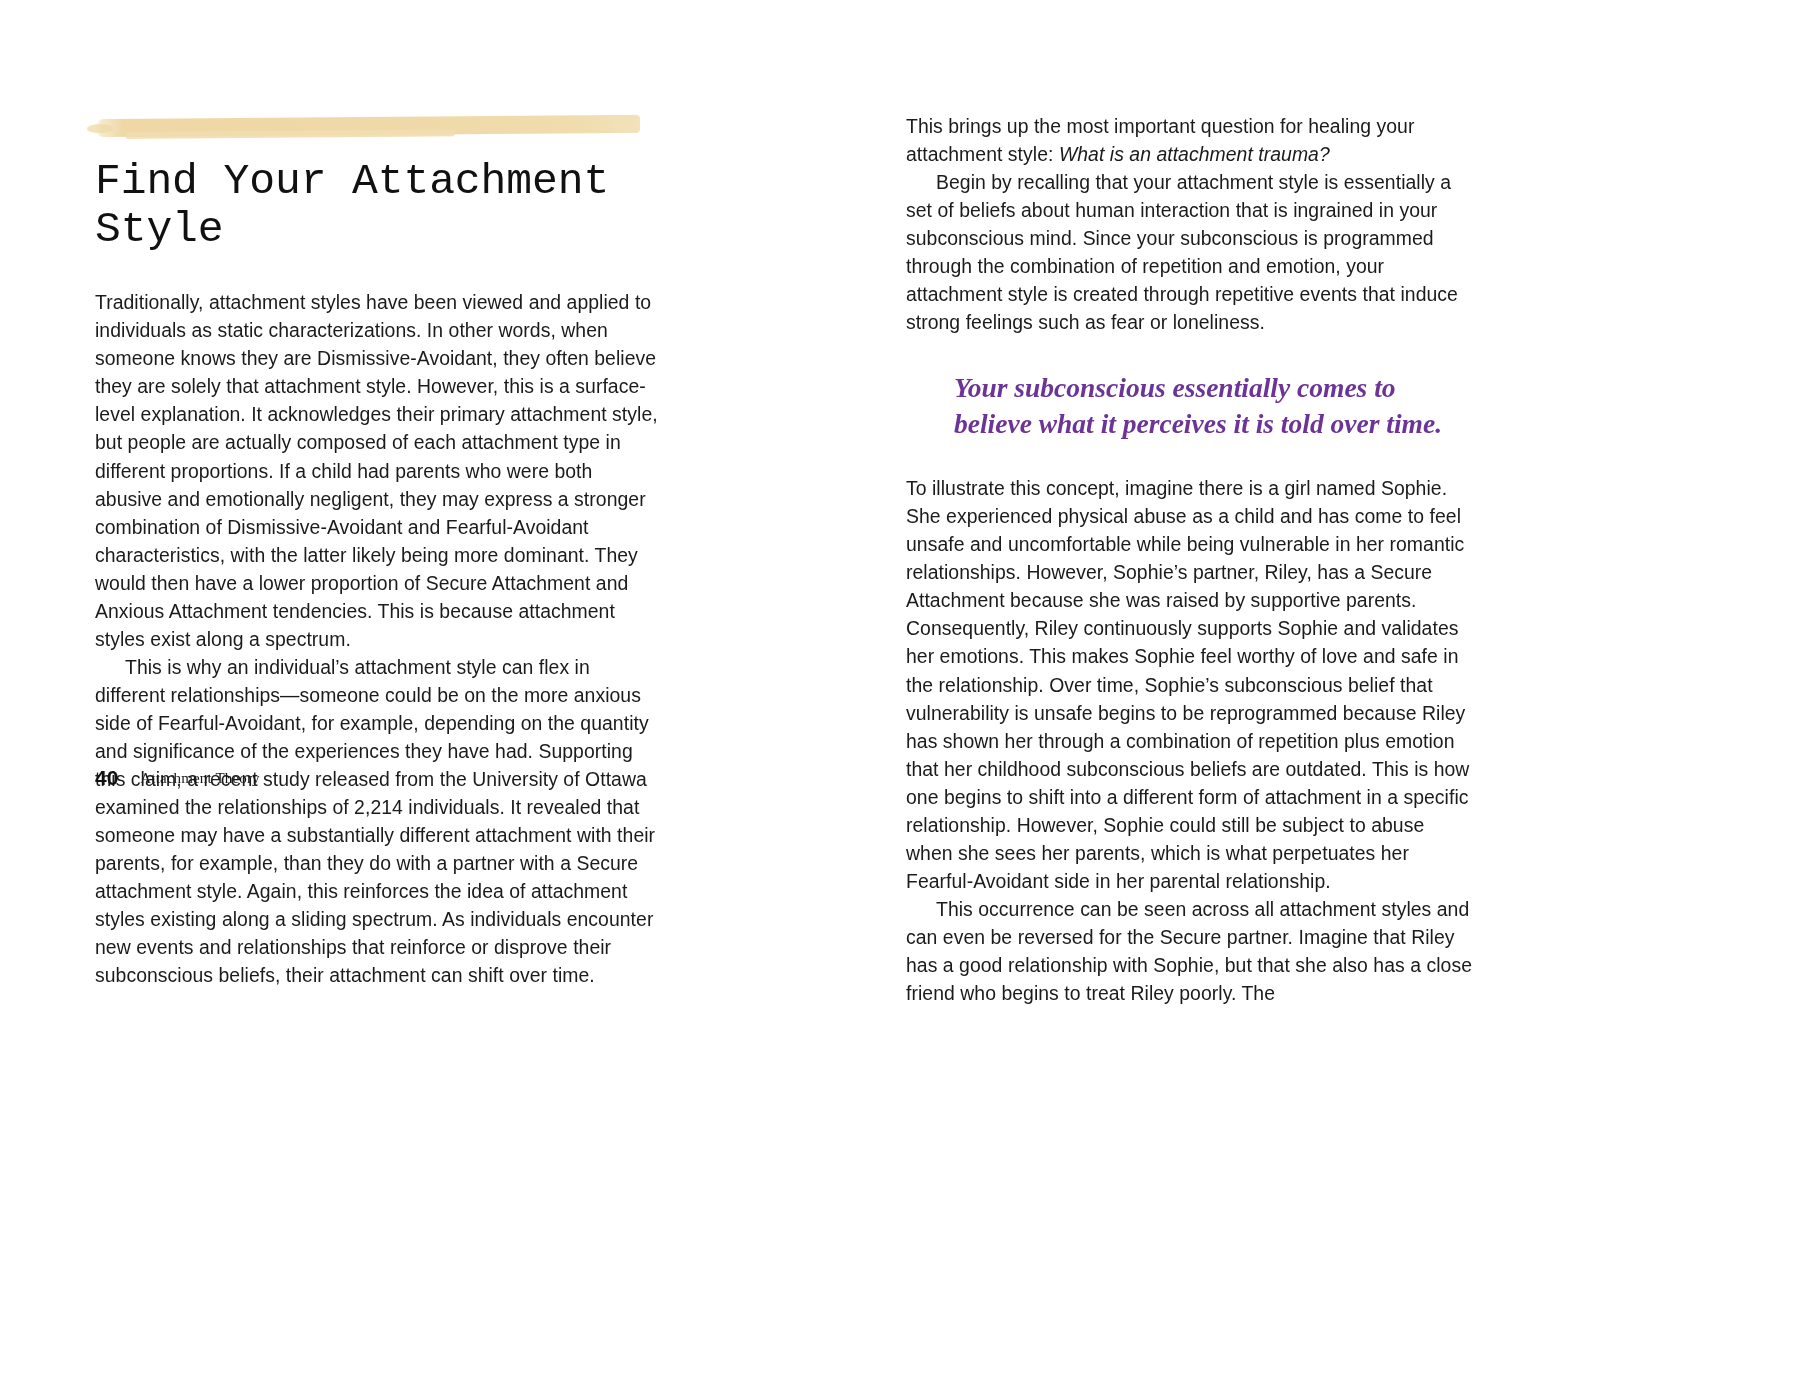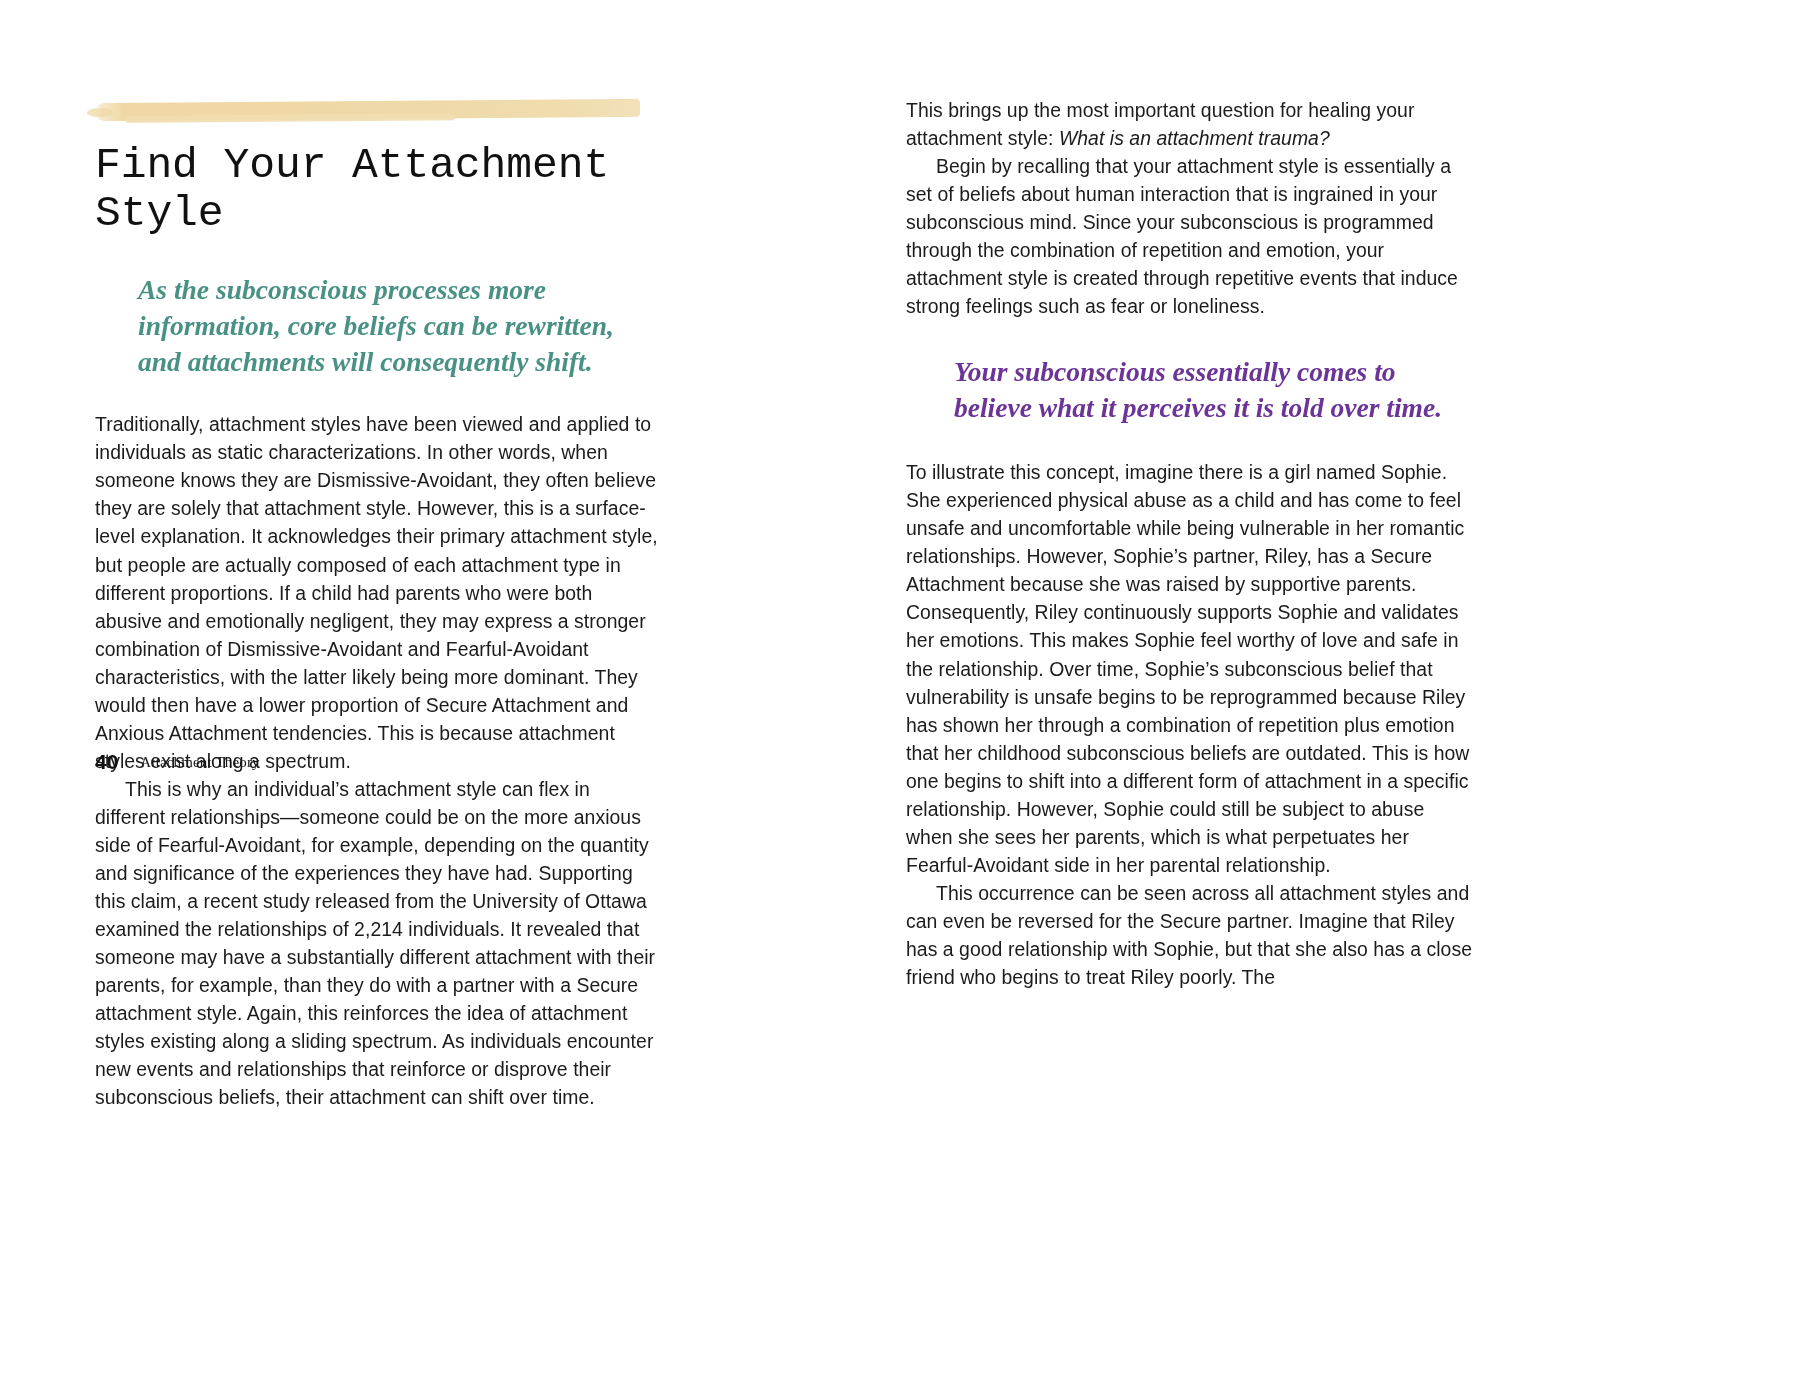--- a/index.html
+++ b/index.html
@@ -20,21 +20,21 @@
     position: relative;
     width: 1807px;
     height: 1395px;
     background: #ffffff;
     box-sizing: border-box;
   }
 
   
   .page {
     position: absolute;
-    top: 0;
+    top: 16px;
     height: 1004px;
     box-sizing: border-box;
   }
   .page-left  { left: 0;    width: 903px; }
   .page-right { left: 903px; width: 904px; }
 
   .col {
     position: absolute;
     top: 96px;
     width: 568px;
@@ -167,21 +167,20 @@
 
   <div class="page page-left">
     <div class="col">
 
       <div class="brush-wrap">
         <div class="brush"></div>
       </div>
 
       <h1 class="chapter-title">Find Your Attachment Style</h1>
 
-      <p class="pullquote teal">As the subconscious processes more information, core beliefs can be rewritten, and attachments will consequently shift.</p>
 
       <p class="body">Traditionally, attachment styles have been viewed and applied to individuals as static characterizations. In other words, when someone knows they are Dismissive-Avoidant, they often believe they are solely that attachment style. However, this is a surface-level explanation. It acknowledges their primary attachment style, but people are actually composed of each attachment type in different proportions. If a child had parents who were both abusive and emotionally negligent, they may express a stronger combination of Dismissive-Avoidant and Fearful-Avoidant characteristics, with the latter likely being more dominant. They would then have a lower proportion of Secure Attachment and Anxious Attachment tendencies. This is because attachment styles exist along a spectrum.</p>
 
       <p class="body">This is why an individual’s attachment style can flex in different relationships—someone could be on the more anxious side of Fearful-Avoidant, for example, depending on the quantity and significance of the experiences they have had. Supporting this claim, a recent study released from the University of Ottawa examined the relationships of 2,214 individuals. It revealed that someone may have a substantially different attachment with their parents, for example, than they do with a partner with a Secure attachment style. Again, this reinforces the idea of attachment styles existing along a sliding spectrum. As individuals encounter new events and relationships that reinforce or disprove their subconscious beliefs, their attachment can shift over time.</p>
     </div>
 
     <div class="footer footer-left">
       <span class="folio">40</span>
       <span class="running-head">Attachment Theory</span>
     </div>

